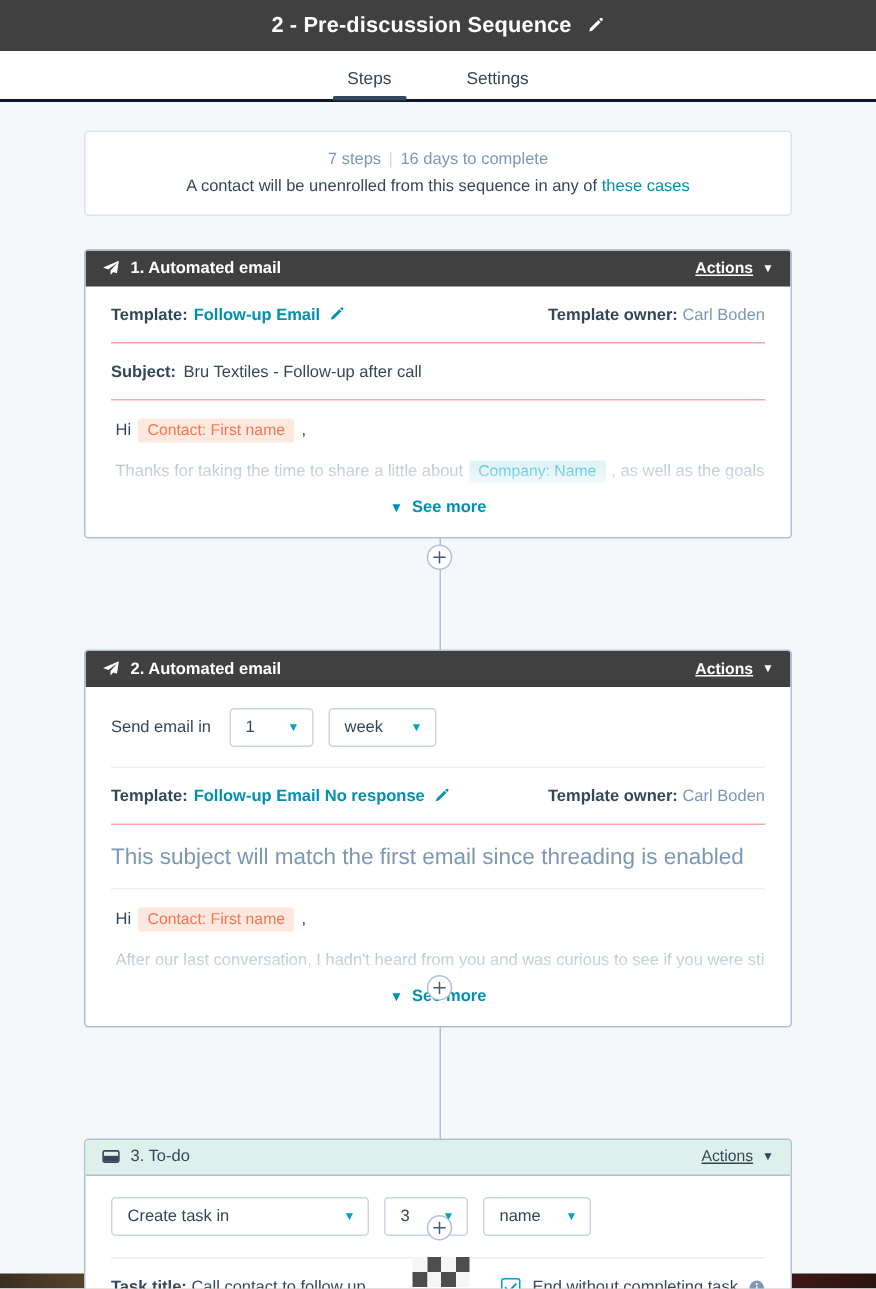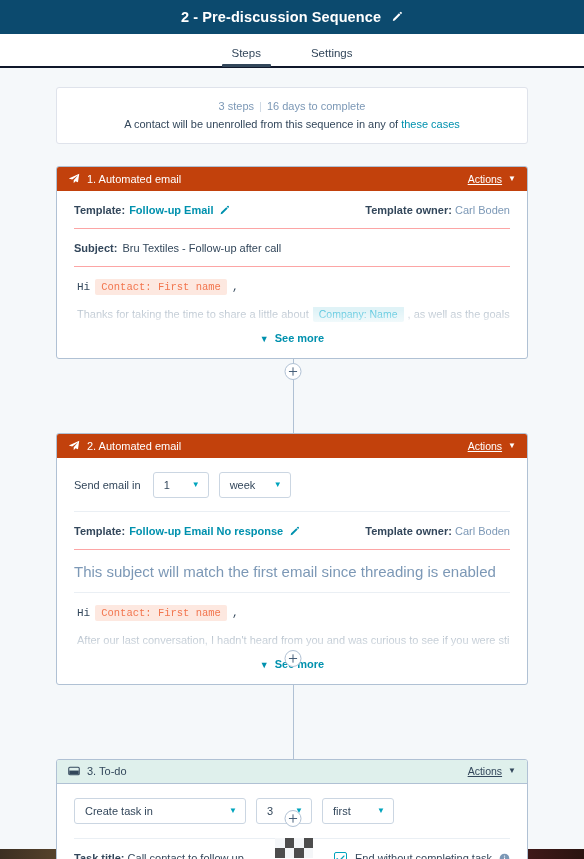--- a/index.html
+++ b/index.html
@@ -6,21 +6,21 @@
   html, body {
     width: 584px; height: 859px;
     font-family: "Liberation Sans", sans-serif;
     background: #f5f8fa;
     overflow: hidden;
   }
   .page { position: relative; width: 584px; height: 859px; background: #f5f8fa; }
 
   
   .topbar {
-    height: 34px; background: #0c4a6e;
+    height: 34px; background: #404040;
     display: flex; align-items: center; justify-content: center;
     position: relative; z-index: 5;
   }
   .topbar-title {
     color: #ffffff; font-size: 14.5px; font-weight: 600;
     letter-spacing: .1px;
   }
   .pencil-white { margin-left: 10px; display: inline-flex; align-items: center; cursor: pointer; }
 
   
@@ -61,21 +61,21 @@
   .cards { position: relative; z-index: 2; padding: 0 56px; }
   .card {
     background: #ffffff; border: 1px solid #b0c1d4;
     border-radius: 3px; overflow: hidden; position: relative; margin-top: 40px;
   }
   .card-email { margin-top: 22px; }
   .card-hdr {
     height: 24px; display: flex; align-items: center;
     padding: 0 11px; font-size: 11px;
   }
-  .card-hdr.email { background: #c2410c; color: #ffffff; }
+  .card-hdr.email { background: #404040; color: #ffffff; font-weight: bold; }
   .card-hdr.todo  { background: #dff0ec; color: #33475b; border-bottom: 1px solid #b0c1d4; }
   .hdr-icon { display: inline-flex; align-items: center; margin-right: 7px; }
   .hdr-title { flex: 1; }
   .actions {
     font-size: 10.5px; display: inline-flex; align-items: center; cursor: pointer;
   }
   .actions .lbl { text-decoration: underline; }
   .actions.email-a { color: #ffffff; }
   .actions.todo-a  { color: #33475b; }
   .caret { margin-left: 6px; font-size: 8px; line-height: 1; }
@@ -90,21 +90,21 @@
   .lbl-bold { font-weight: 700; color: #33475b; }
   .tmpl-link { color: #0091ae; font-weight: 600; margin-left: 4px; cursor: pointer; }
   .pencil-teal { margin-left: 6px; display: inline-flex; align-items: center; vertical-align: -2px; cursor: pointer; }
   .owner { font-size: 11px; color: #7c98b6; }
   .owner b { color: #33475b; font-weight: 700; }
   .subject-val { font-weight: 400; margin-left: 5px; }
   .thread-note { font-size: 15px; color: #7c98b6; padding: 13px 0 12px 0; border-bottom: 1px solid #eaeff4; }
 
   
   .preview { position: relative; padding: 14px 0 0 0; }
-  .greet { font-size: 11px; color: #33475b; margin-bottom: 14px; padding-left: 3px; font-family: Liberation Mono, monospace; }
+  .greet { font-size: 11px; color: #33475b; margin-bottom: 14px; padding-left: 3px; }
   .token-red {
     background: #fde8e0; color: #f2764f; padding: 2px 6px;
     border-radius: 2px; margin: 0 5px; font-size: 10.5px;
   }
   .token-blue {
     background: #e0f3f7; color: #55c5dd; padding: 2px 6px;
     border-radius: 2px; margin: 0 4px; font-size: 10.5px;
   }
   .para {
     font-size: 11px; color: #b9c4cf; line-height: 1.45;
@@ -185,21 +185,21 @@
     <div class="tab active">
       <span>Steps</span>
     </div>
     <div class="tab">
       <span>Settings</span>
     </div>
   </div>
 
   <div class="summary">
     <div class="summary-line1">
-      <span>3 steps</span><span class="summary-sep">|</span><span>16 days to complete</span>
+      <span>7 steps</span><span class="summary-sep">|</span><span>16 days to complete</span>
     </div>
     <div class="summary-line2">
       <span>A contact will be unenrolled from this sequence in any of </span><span class="summary-link">these cases</span>
     </div>
   </div>
 
   <div class="spine"></div>
 
   <div class="cards">
 
@@ -326,21 +326,21 @@
         <div class="todo-selects">
           <span class="sel sel-wide">
             <span>Create task in</span>
             <span class="tri">▼</span>
           </span>
           <span class="sel sel-num">
             <span>3</span>
             <span class="tri">▼</span>
           </span>
           <span class="sel sel-unit">
-            <span>first</span>
+            <span>name</span>
             <span class="tri">▼</span>
           </span>
         </div>
         <div class="todo-foot">
           <div>
             <span class="lbl-bold">Task title:</span>
             <span>Call contact to follow up</span>
           </div>
           <div class="chk-wrap">
             <span class="chk">

